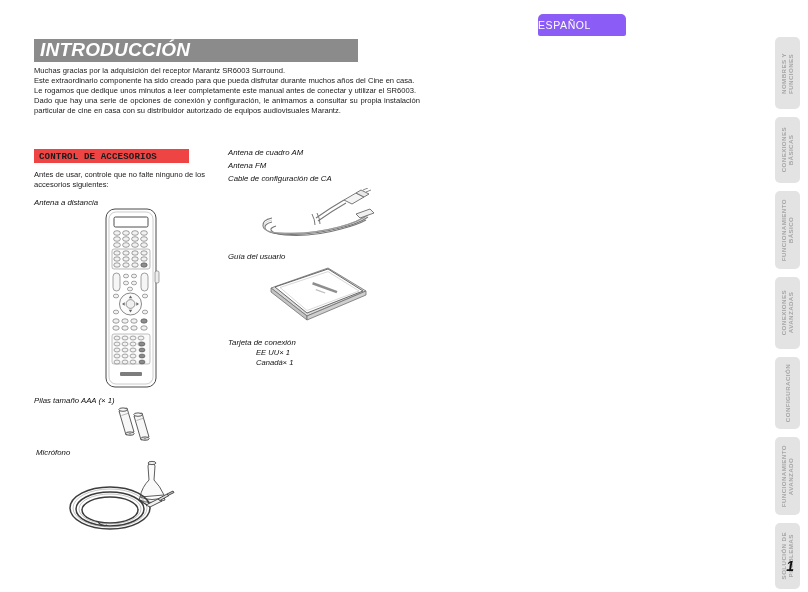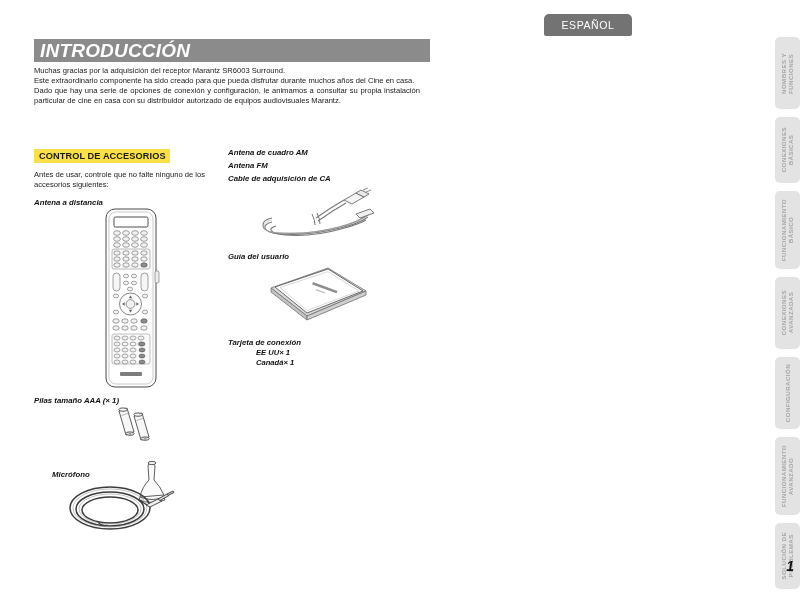--- a/index.html
+++ b/index.html
@@ -10,33 +10,33 @@
     color:#111;
     overflow:hidden;
     position:relative;
   }
   .page{position:absolute;inset:0;background:#ffffff;}
 
   
   .lang-badge{
     position:absolute; left:538px; top:14px;
     width:88px; height:22px;
-    background:#737373;
+    background:#8b5cf6;
     border-radius:5px 5px 2px 2px;
     color:#ffffff;
     font-size:10.5px; letter-spacing:.6px;
-    display:flex;align-items:center;justify-content:center;margin-left:6px;
+    display:flex;align-items:center;justify-content:flex-start;
   }
 
   
   .title-band{
     position:absolute; left:34px; top:39px;
-    width:396px; height:23px;
+    width:324px; height:23px;
     background:#8b8b8b;
-    display:flex;align-items:center;
+    display:flex;
   }
   .title-band span{
     color:#ffffff;
     font-size:19px;
     font-style:italic;
     font-weight:bold;
     letter-spacing:.2px;
     padding-left:6px;
   }
 
@@ -45,38 +45,38 @@
     position:absolute;left:34px;top:66px;width:386px;
     font-size:7.6px;line-height:10.1px;
     text-align:justify;
     color:#1a1a1a;
   }
   .intro p{margin:0 0 0 0;}
 
   
   .sec-band{
     position:absolute;left:34px;top:149px;
-    width:136px;height:14px;
-    background:#fde047;
-    display:flex;align-items:center;
+    width:155px;height:14px;
+    background:#ef4444;
+    display:flex;align-items:center;font-family:Liberation Mono, monospace;
   }
   .sec-band span{
     font-size:9.2px;font-weight:bold;color:#1a1a1a;padding-left:5px;letter-spacing:.1px;
   }
 
   .sec-note{
     position:absolute;left:34px;top:170px;width:175px;
     font-size:7.6px;line-height:10px;color:#1a1a1a;
   }
 
   
   .lbl{
     position:absolute;
     font-size:7.8px;
-    font-weight:bold;
+    font-weight:normal;
     font-style:italic;
     color:#111;
     white-space:nowrap;
     text-align:right;
   }
   .lbl.small{font-size:7.6px;}
 
   
   .sidebar{position:absolute;right:0;top:0;width:38px;height:592px;}
   .tab{
@@ -114,20 +114,21 @@
     <span>ESPAÑOL</span>
   </div>
 
   <div class="title-band">
     <span>INTRODUCCIÓN</span>
   </div>
 
   <div class="intro">
     <p>Muchas gracias por la adquisición del receptor Marantz SR6003 Surround.</p>
     <p>Este extraordinario componente ha sido creado para que pueda disfrutar durante muchos años del Cine en casa.</p>
+    <p>Le rogamos que dedique unos minutos a leer completamente este manual antes de conectar y utilizar el SR6003.</p>
     <p>Dado que hay una serie de opciones de conexión y configuración, le animamos a consultar su propia instalación particular de cine en casa con su distribuidor autorizado de equipos audiovisuales Marantz.</p>
   </div>
 
   <div class="sec-band">
     <span>CONTROL DE ACCESORIOS</span>
   </div>
   <div class="sec-note">Antes de usar, controle que no falte ninguno de los accesorios siguientes:</div>
 
   <div class="lbl" style="left:34px;top:198px;">Antena a distancia</div>
 
@@ -252,21 +253,21 @@
       </g>
       <g stroke="#8a8a8a" stroke-width="0.6" fill="none">
         <path d="M17.5,9.5 L25,7"></path>
           <path d="M32.5,14.5 L40,12"></path>
       </g>
       <circle cx="26" cy="27.6" r="1.2" fill="#9a9a9a"></circle>
       <circle cx="41" cy="32.6" r="1.2" fill="#9a9a9a"></circle>
     </svg>
   </div>
 
-  <div class="lbl" style="left:52px;top:448px;margin-top:22px;">Micrófono</div>
+  <div class="lbl" style="left:36px;top:448px;">Micrófono</div>
   <div class="ill" style="left:58px;top:458px;">
     <svg width="125" height="82" viewBox="0 0 125 82">
 
       <g stroke="#4b4b4b" stroke-width="0.9" fill="#fafafa">
         <path d="M93,5 q4,0 4,3 l-1,14 q6,6 10,15 l-24,2 q2,-10 9,-17 l-1,-14 q0,-3 3,-3 Z"></path>
         <ellipse cx="94" cy="5" rx="4" ry="1.6" fill="#f0f0f0"></ellipse>
         <path d="M82,39 q12,5 24,0 l1,3 q-13,5 -26,0 Z" fill="#efefef"></path>
       </g>
 
       <g fill="none" stroke="#3c3c3c" stroke-width="1.5">
@@ -285,21 +286,21 @@
         <path d="M109,36 l6,-3 l1,1.5 l-6,3 Z" fill="#c8c8c8"></path>
       </g>
 
       <path d="M82,42 q3,3 7,5" fill="none" stroke="#3c3c3c" stroke-width="1.2"></path>
       <path d="M40,64 q4,5 9,3" fill="none" stroke="#3c3c3c" stroke-width="1.2"></path>
     </svg>
   </div>
 
   <div class="lbl" style="left:228px;top:148px;">Antena de cuadro AM</div>
   <div class="lbl" style="left:228px;top:161px;">Antena FM</div>
-  <div class="lbl" style="left:228px;top:174px;">Cable de adquisición de CA</div>
+  <div class="lbl" style="left:228px;top:174px;">Cable de configuración de CA</div>
 
   <div class="ill" style="left:256px;top:188px;">
     <svg width="124" height="52" viewBox="0 0 124 52">
       <g fill="none" stroke="#777" stroke-width="1.1">
         <path d="M16,30 q-10,2 -9,8 q1,6 16,7 q30,2 60,-6 q20,-5 30,-13"></path>
         <path d="M16,34 q-8,2 -7,6 q1,5 15,6 q30,2 60,-6 q18,-4 28,-11"></path>
         <path d="M20,38 q-6,2 -5,4 q2,4 14,5 q28,2 56,-6 q16,-4 25,-9"></path>
       </g>
       <g fill="none" stroke="#b4b4b4" stroke-width="0.6">
         <path d="M16,32 q-9,2 -8,7 q1,5 15,6 q30,2 60,-6 q19,-5 29,-12"></path>

